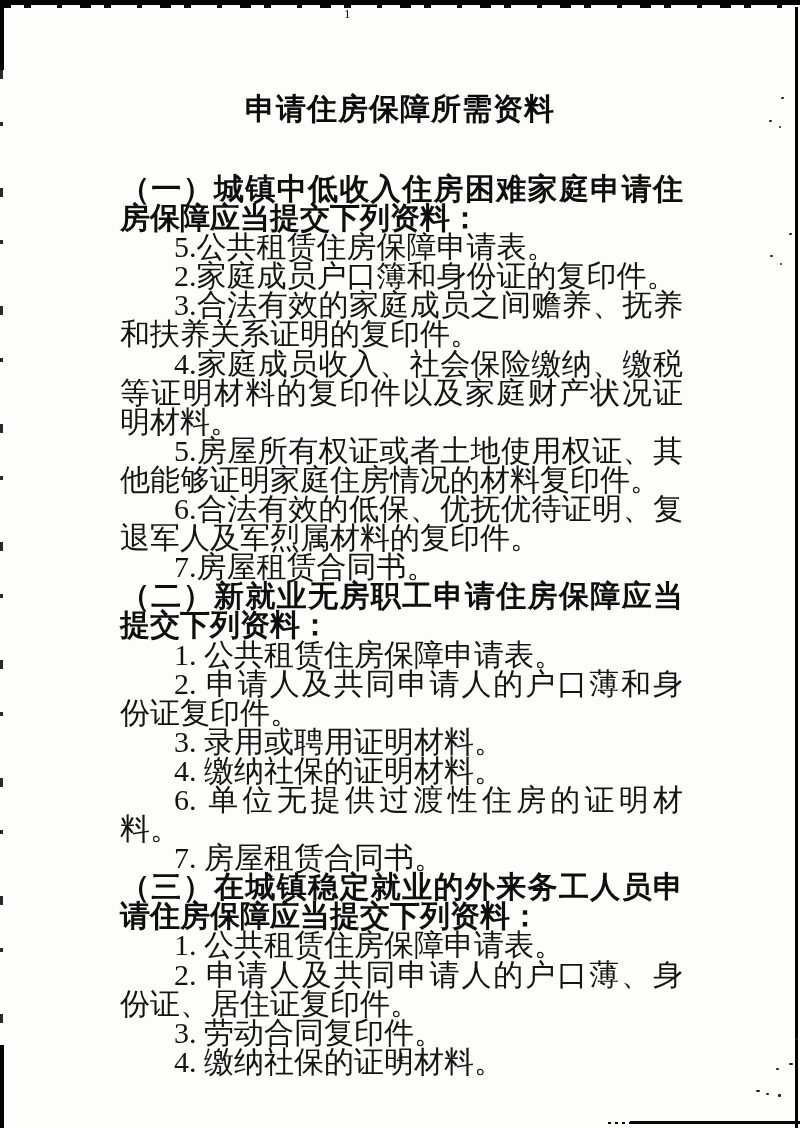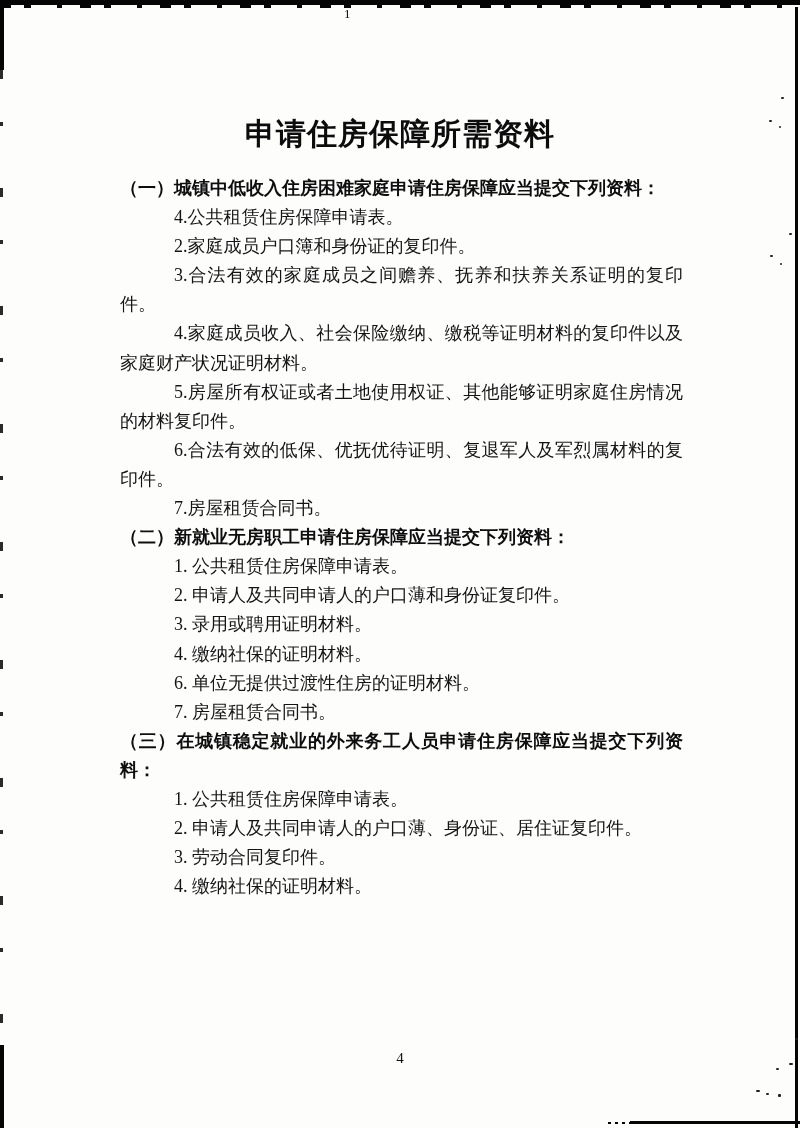--- a/index.html
+++ b/index.html
@@ -60,32 +60,32 @@
   .top-mark {
     position: absolute; left: 344px; top: 6px;
     font-size: 13px; font-family: "Liberation Serif", serif; color: #111;
   }
   .page-number {
     position: absolute; left: 370px; top: 1050px; width: 60px;
     text-align: center; font-size: 15px; color: #111;
   }
   
   .doc-title {
-    position: absolute; left: 0; right: 0; top: 114px;
+    position: absolute; left: 0; right: 0; top: 89px;
     text-align: center;
     font-family: "Liberation Sans", "DejaVu Sans", sans-serif;
     font-weight: 700;
     font-size: 30px;
     letter-spacing: 1px;
     color: #0c0c0c;
   }
   
   .body-text {
     position: absolute; left: 120px; top: 174px; width: 563px;
-    font-size: 18px;
+    font-size: 30px;
     line-height: 29.1px;
     text-align: justify;
     color: #141414;
   }
   .body-text p { margin: 0; }
   .sec-heading { font-weight: 700; color: #0e0e0e; }
   .item { text-indent: 54px; }
   
   .speck { position: absolute; background: #222; border-radius: 1px; }
 </style>
@@ -102,21 +102,21 @@
   <div class="bottom-border"></div>
   <div class="bottom-dots"></div>
 
   <div class="top-mark">1</div>
 
   <div class="doc-title">申请住房保障所需资料</div>
 
   <div class="body-text">
 
     <p class="sec-heading">（一）城镇中低收入住房困难家庭申请住房保障应当提交下列资料：</p>
-    <p class="item">4.公共租赁住房保障申请表。</p>
+    <p class="item">5.公共租赁住房保障申请表。</p>
     <p class="item">2.家庭成员户口簿和身份证的复印件。</p>
     <p class="item">3.合法有效的家庭成员之间赡养、抚养和扶养关系证明的复印件。</p>
     <p class="item">4.家庭成员收入、社会保险缴纳、缴税等证明材料的复印件以及家庭财产状况证明材料。</p>
     <p class="item">5.房屋所有权证或者土地使用权证、其他能够证明家庭住房情况的材料复印件。</p>
     <p class="item">6.合法有效的低保、优抚优待证明、复退军人及军烈属材料的复印件。</p>
     <p class="item">7.房屋租赁合同书。</p>
 
     <p class="sec-heading">（二）新就业无房职工申请住房保障应当提交下列资料：</p>
     <p class="item">1. 公共租赁住房保障申请表。</p>
     <p class="item">2. 申请人及共同申请人的户口薄和身份证复印件。</p>

